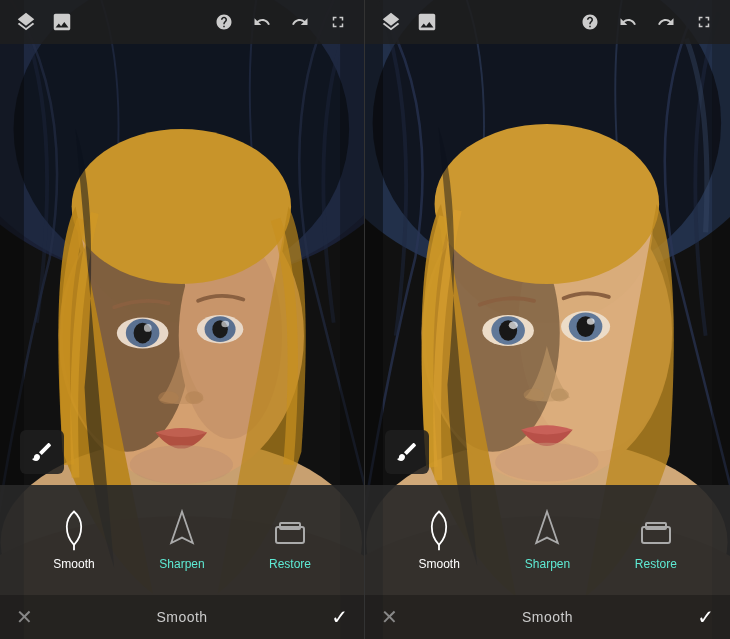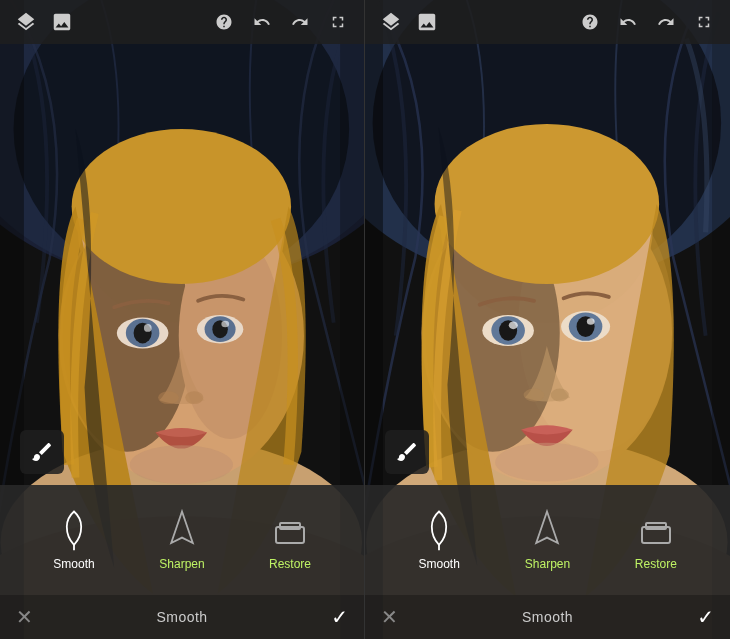--- a/index.html
+++ b/index.html
@@ -128,21 +128,21 @@
     .tool-icon {
       width: 40px;
       height: 40px;
       display: flex;
       align-items: center;
       justify-content: center;
     }
 
     .tool-label {
       font-size: 12px;
-      color: #bef264;
+      color: #5eead4;
       text-align: center;
     }
 
     .tool-item.active .tool-label {
       color: #fff;
     }
 
     .tool-item.active .tool-icon svg {
       fill: #fff;
     }

